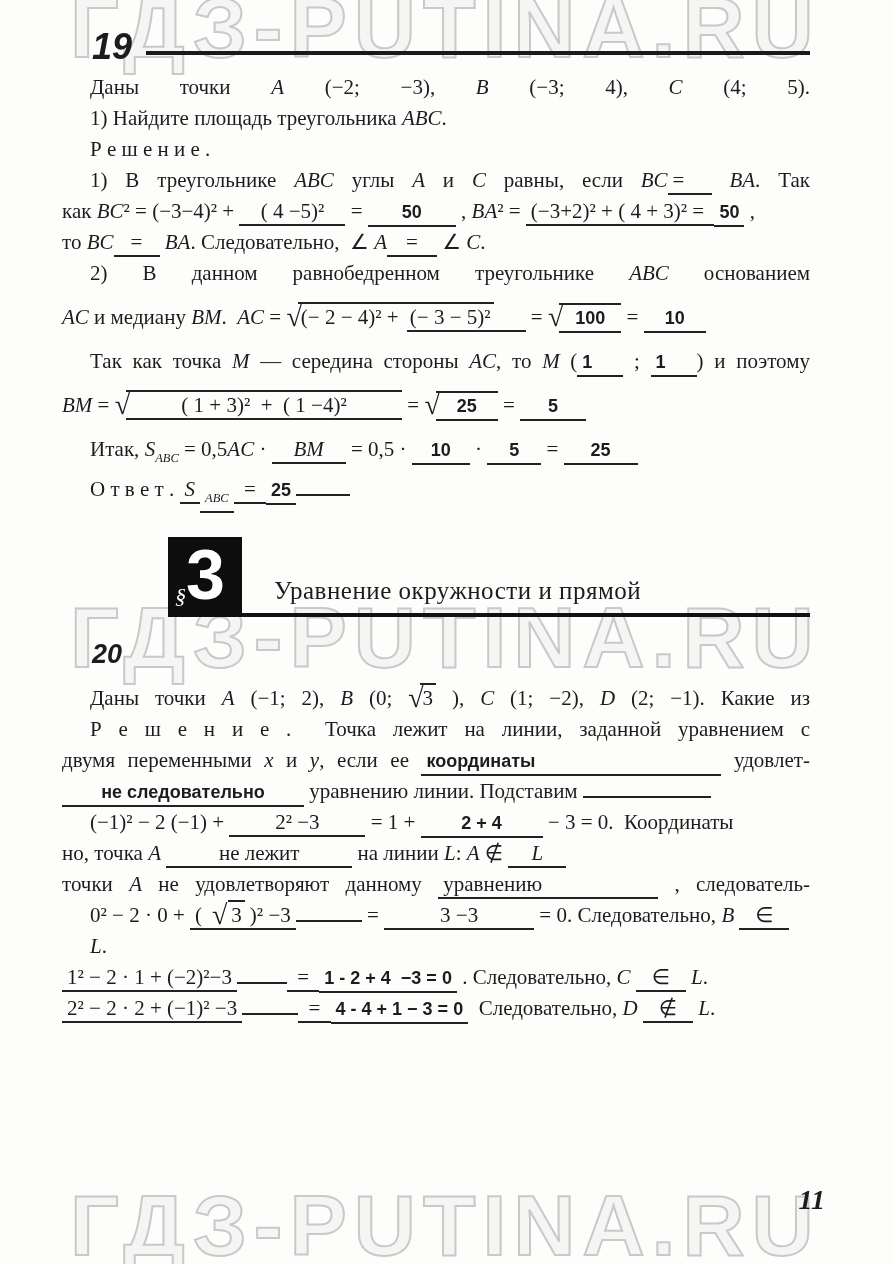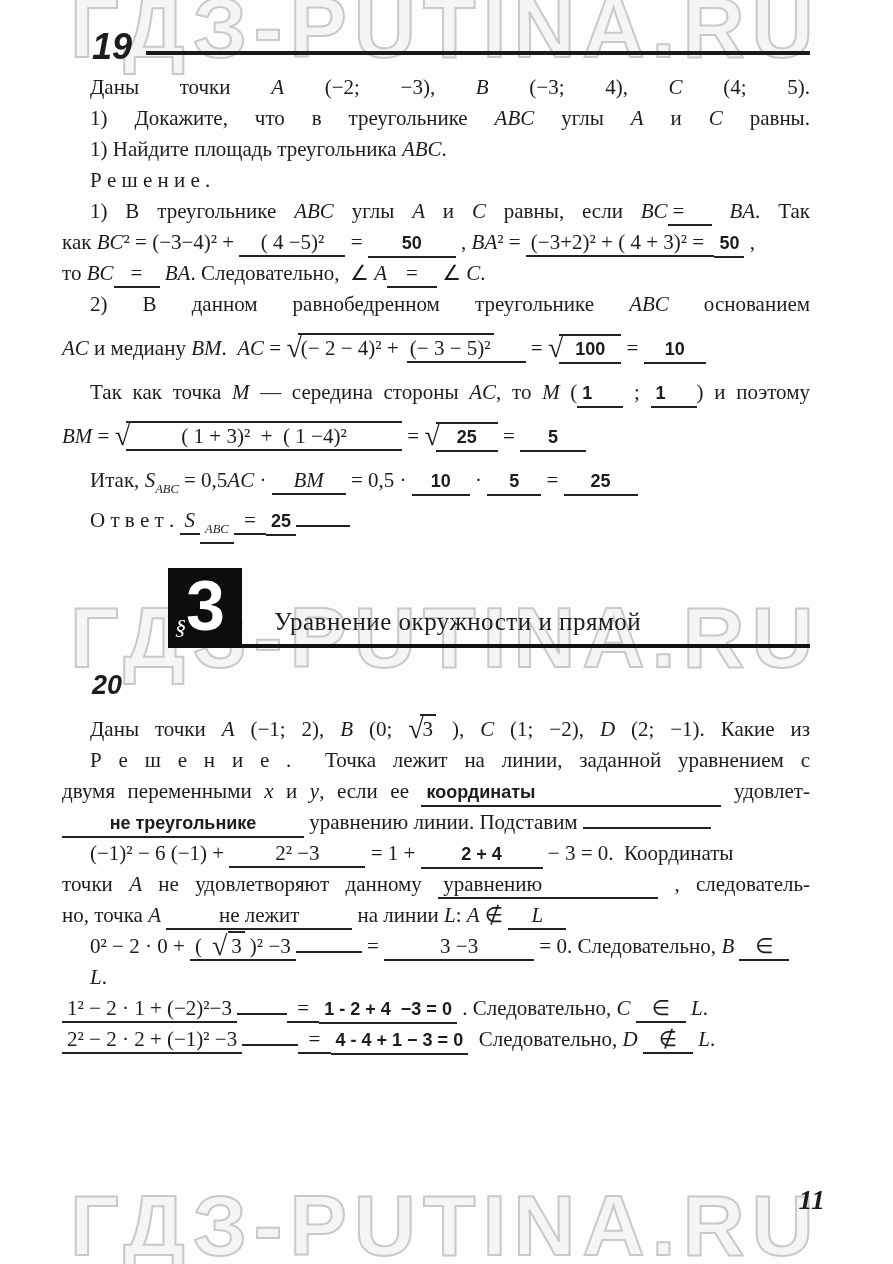--- a/index.html
+++ b/index.html
@@ -59,21 +59,20 @@
 
   <div class="content">
 
     <div class="prob-head">
       <span class="prob-num">19</span>
       <div class="head-rule"></div>
     </div>
 
     <div class="lines">
         <div class="ln c-ind c-j"><span class="sg">Даны точки </span><span class="sg s-i">A</span><span class="sg"> (−2; −3), </span><span class="sg s-i">B</span><span class="sg"> (−3; 4), </span><span class="sg s-i">C</span><span class="sg"> (4; 5).</span></div>
-        <div class="ln c-ind c-j"><span class="sg">1) Докажите, что в треугольнике </span><span class="sg s-i">ABC</span><span class="sg"> углы </span><span class="sg s-i">A</span><span class="sg"> и </span><span class="sg s-i">C</span><span class="sg"> равны.</span></div>
         <div class="ln c-ind"><span class="sg">1) Найдите площадь треугольника </span><span class="sg s-i">ABC</span><span class="sg">.</span></div>
         <div class="ln c-ind"><span class="sg">Р е ш е н и е .</span></div>
         <div class="ln c-ind c-j"><span class="sg">1) В треугольнике </span><span class="sg s-i">ABC</span><span class="sg"> углы </span><span class="sg s-i">A</span><span class="sg"> и </span><span class="sg s-i">C</span><span class="sg"> равны, если </span><span class="sg s-i">BC</span><span class="sg s-u" style="min-width: 34px;">=</span><span class="sg"> </span><span class="sg s-i">BA</span><span class="sg">. Так</span></div>
         <div class="ln"><span class="sg">как </span><span class="sg s-i">BC</span><span class="sg">² = (−3−4)² + </span><span class="sg s-u" style="min-width: 96px;">( 4 −5)²</span><span class="sg"> = </span><span class="sg s-f s-u" style="min-width: 78px;">50</span><span class="sg"> , </span><span class="sg s-i">BA</span><span class="sg">² = </span><span class="sg s-u">(−3+2)² + ( 4 + 3)² = </span><span class="sg s-f s-u">50</span><span class="sg"> ,</span></div>
         <div class="ln"><span class="sg">то </span><span class="sg s-i">BC</span><span class="sg s-u" style="min-width: 36px;">=</span><span class="sg"> </span><span class="sg s-i">BA</span><span class="sg">. Следовательно,  ∠ </span><span class="sg s-i">A</span><span class="sg s-u" style="min-width: 40px;">=</span><span class="sg"> ∠ </span><span class="sg s-i">C</span><span class="sg">.</span></div>
         <div class="ln c-ind c-j"><span class="sg">2) В данном равнобедренном треугольнике </span><span class="sg s-i">ABC</span><span class="sg"> основанием</span></div>
         <div class="ln c-frm"><span class="sg s-i">AC</span><span class="sg"> и медиану </span><span class="sg s-i">BM</span><span class="sg">.  </span><span class="sg s-i">AC</span><span class="sg"> = </span><span class="sg s-r">√</span><span class="sg s-o">(− 2 − 4)² + </span><span class="sg s-o s-u">(− 3 − 5)²</span><span class="sg s-u" style="min-width: 22px;"> </span><span class="sg"> = </span><span class="sg s-r">√</span><span class="sg s-f s-o s-u" style="min-width: 56px;">100</span><span class="sg"> = </span><span class="sg s-f s-u" style="min-width: 52px;">10</span></div>
         <div class="ln c-ind c-j"><span class="sg">Так как точка </span><span class="sg s-i">M</span><span class="sg"> — середина стороны </span><span class="sg s-i">AC</span><span class="sg">, то </span><span class="sg s-i">M</span><span class="sg"> (</span><span class="sg s-f s-u" style="min-width: 36px;">1</span><span class="sg"> ; </span><span class="sg s-f s-u" style="min-width: 36px;">1</span><span class="sg">) и поэтому</span></div>
         <div class="ln c-frm"><span class="sg s-i">BM</span><span class="sg"> = </span><span class="sg s-r">√</span><span class="sg s-o s-u" style="min-width: 270px;">( 1 + 3)²  +  ( 1 −4)²</span><span class="sg"> = </span><span class="sg s-r">√</span><span class="sg s-f s-o s-u" style="min-width: 56px;">25</span><span class="sg"> = </span><span class="sg s-f s-u" style="min-width: 56px;">5</span></div>
         <div class="ln c-ind"><span class="sg">Итак, </span><span class="sg s-i">S</span><span class="sg s-sb">ABC</span><span class="sg"> = 0,5</span><span class="sg s-i">AC</span><span class="sg"> · </span><span class="sg s-i s-u" style="min-width: 64px;">BM</span><span class="sg"> = 0,5 · </span><span class="sg s-f s-u" style="min-width: 48px;">10</span><span class="sg"> · </span><span class="sg s-f s-u" style="min-width: 44px;">5</span><span class="sg"> = </span><span class="sg s-f s-u" style="min-width: 64px;">25</span></div>
@@ -89,24 +88,24 @@
         <span class="sec-title">Уравнение окружности и прямой</span>
       </div>
     </div>
 
     <div class="prob-num-20">20</div>
 
     <div class="lines">
         <div class="ln c-ind c-j"><span class="sg">Даны точки </span><span class="sg s-i">A</span><span class="sg"> (−1; 2), </span><span class="sg s-i">B</span><span class="sg"> (0; </span><span class="sg s-r">√</span><span class="sg s-o">3</span><span class="sg"> ), </span><span class="sg s-i">C</span><span class="sg"> (1; −2), </span><span class="sg s-i">D</span><span class="sg"> (2; −1). Какие из</span></div>
         <div class="ln c-ind c-j"><span class="sg">Р е ш е н и е .  Точка лежит на линии, заданной уравнением с</span></div>
         <div class="ln c-j"><span class="sg">двумя переменными </span><span class="sg s-i">x</span><span class="sg"> и </span><span class="sg s-i">y</span><span class="sg">, если ее </span><span class="sg s-f s-u" style="min-width: 290px;">координаты</span><span class="sg"> удовлет-</span></div>
-        <div class="ln"><span class="sg s-f s-u" style="min-width: 232px;">не треугольнике</span><span class="sg"> уравнению линии. Подставим </span><span class="sg s-u" style="min-width: 118px;"></span></div>
-        <div class="ln c-ind"><span class="sg">(−1)² − 6 (−1) + </span><span class="sg s-u" style="min-width: 126px;">2² −3</span><span class="sg"> = 1 + </span><span class="sg s-f s-u" style="min-width: 112px;">2 + 4</span><span class="sg"> − 3 = 0.  Координаты</span></div>
+        <div class="ln"><span class="sg s-f s-u" style="min-width: 232px;">не следовательно</span><span class="sg"> уравнению линии. Подставим </span><span class="sg s-u" style="min-width: 118px;"></span></div>
+        <div class="ln c-ind"><span class="sg">(−1)² − 2 (−1) + </span><span class="sg s-u" style="min-width: 126px;">2² −3</span><span class="sg"> = 1 + </span><span class="sg s-f s-u" style="min-width: 112px;">2 + 4</span><span class="sg"> − 3 = 0.  Координаты</span></div>
+        <div class="ln"><span class="sg">но, точка </span><span class="sg s-i">A</span><span class="sg"> </span><span class="sg s-u" style="min-width: 176px;">не лежит</span><span class="sg"> на линии </span><span class="sg s-i">L</span><span class="sg">: </span><span class="sg s-i">A</span><span class="sg"> ∉ </span><span class="sg s-i s-u" style="min-width: 48px;">L</span></div>
         <div class="ln c-j"><span class="sg">точки </span><span class="sg s-i">A</span><span class="sg"> не удовлетворяют данному </span><span class="sg s-u" style="min-width: 210px;">уравнению</span><span class="sg"> , следователь-</span></div>
-        <div class="ln"><span class="sg">но, точка </span><span class="sg s-i">A</span><span class="sg"> </span><span class="sg s-u" style="min-width: 176px;">не лежит</span><span class="sg"> на линии </span><span class="sg s-i">L</span><span class="sg">: </span><span class="sg s-i">A</span><span class="sg"> ∉ </span><span class="sg s-i s-u" style="min-width: 48px;">L</span></div>
         <div class="ln c-ind"><span class="sg">0² − 2 · 0 + </span><span class="sg s-u">(</span><span class="sg s-r s-u">√</span><span class="sg s-o s-u">3</span><span class="sg s-u">)² −3</span><span class="sg s-u" style="min-width: 56px;"></span><span class="sg"> = </span><span class="sg s-u" style="min-width: 140px;">3 −3</span><span class="sg"> = 0. Следовательно, </span><span class="sg s-i">B</span><span class="sg"> </span><span class="sg s-u" style="min-width: 40px;">∈</span><span class="sg"> </span><span class="sg s-i">L</span><span class="sg">.</span></div>
         <div class="ln"><span class="sg s-u">1² − 2 · 1 + (−2)²−3</span><span class="sg s-u" style="min-width: 40px;"></span><span class="sg s-u"> = </span><span class="sg s-f s-u">1 - 2 + 4  −3 = 0</span><span class="sg"> . Следовательно, </span><span class="sg s-i">C</span><span class="sg"> </span><span class="sg s-u" style="min-width: 40px;">∈</span><span class="sg"> </span><span class="sg s-i">L</span><span class="sg">.</span></div>
         <div class="ln"><span class="sg s-u">2² − 2 · 2 + (−1)² −3</span><span class="sg s-u" style="min-width: 46px;"></span><span class="sg s-u"> = </span><span class="sg s-f s-u">4 - 4 + 1 − 3 = 0</span><span class="sg">  Следовательно, </span><span class="sg s-i">D</span><span class="sg"> </span><span class="sg s-u" style="min-width: 40px;">∉</span><span class="sg"> </span><span class="sg s-i">L</span><span class="sg">.</span></div>
       </div>
 
   </div>
 
   <div class="pgnum">11</div>
 
 </div>

